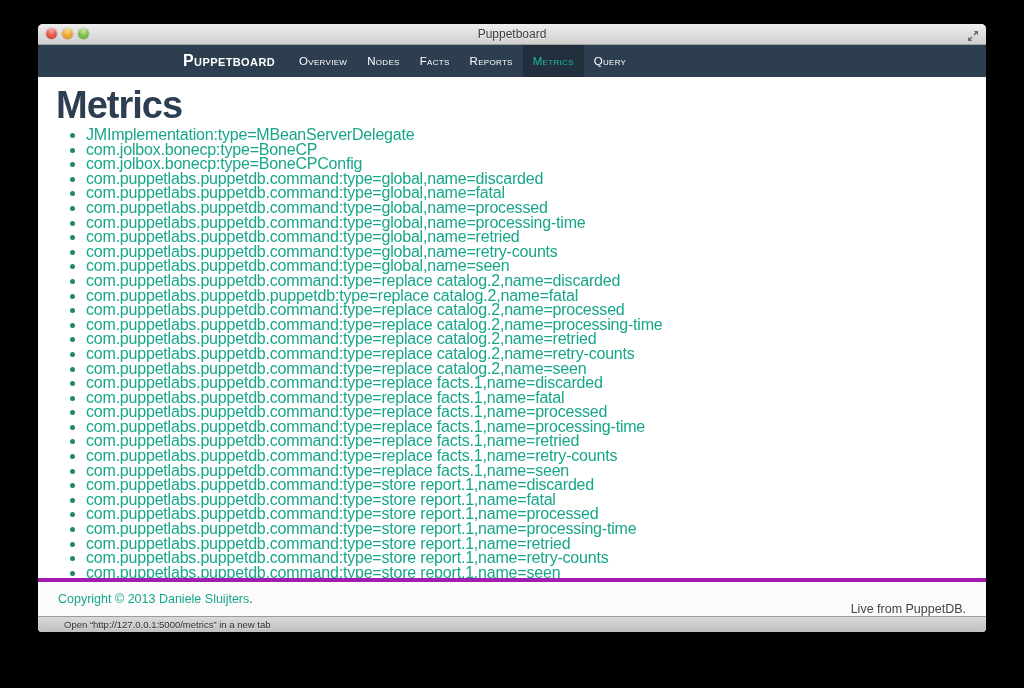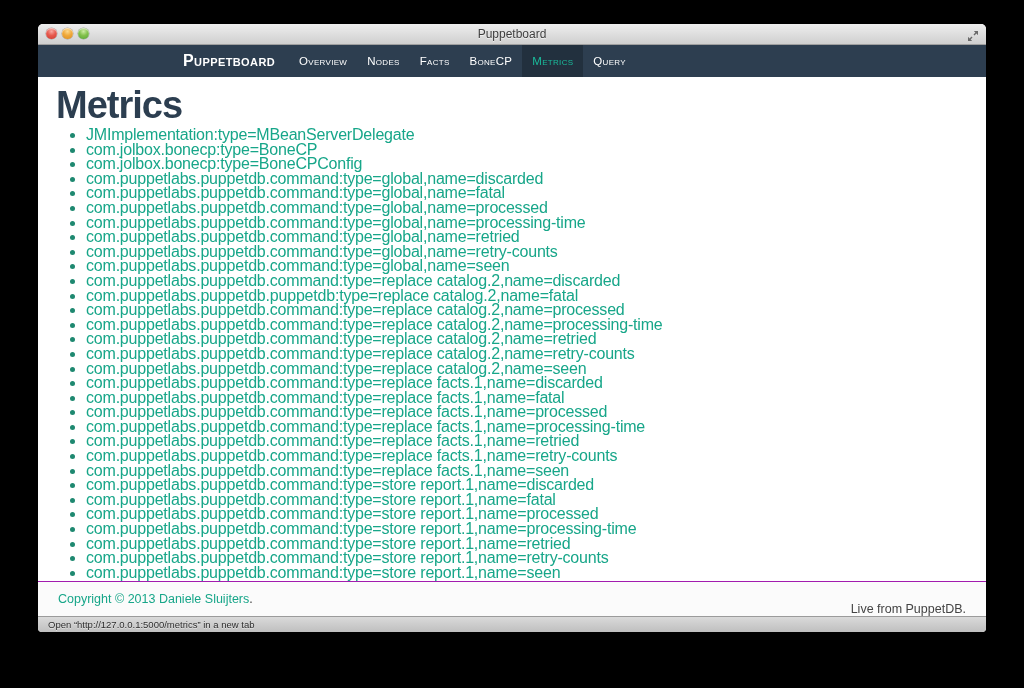--- a/index.html
+++ b/index.html
@@ -116,39 +116,39 @@
   ul.metrics li a {
     color: #17a689;
     text-decoration: none;
     cursor: pointer;
   }
   
   .footer {
     flex: 0 0 auto;
     height: 34px;
     background: #fbfbfb;
-    border-top: 1px solid #a21caf;
+    border-top: 4px solid #a21caf;
     display: flex;
     justify-content: space-between;
     align-items: center;
     padding: 0 20px;
     font-size: 12.5px;
   }
   .footer .copy-link { color: #17a689; text-decoration: none; cursor: pointer; }
   .footer .copy-suffix { color: #444; }
   .footer .live { color: #444; margin-top: 19px; }
   
   .statusbar {
     flex: 0 0 auto;
     height: 15px;
     background: linear-gradient(#dadada, #bfbfbf);
     border-top: 1px solid #9b9b9b;
     display: flex;
     align-items: center;
-    padding: 0 10px;
+    padding: 0 26px;
     font-size: 9.5px;
     color: #2e2e2e;
     text-shadow: 0 1px 0 rgba(255,255,255,0.5);
   }
 </style>
 </head>
 <body>
 
 <div class="window">
 
@@ -168,21 +168,21 @@
       </svg>
     </div>
   </div>
 
   <div class="navbar">
     <a class="brand">Puppetboard</a>
     <div class="nav-items">
         <a class="nav-item">Overview</a>
         <a class="nav-item">Nodes</a>
         <a class="nav-item">Facts</a>
-        <a class="nav-item">BoneCP</a>
+        <a class="nav-item">Reports</a>
         <a class="nav-item active">Metrics</a>
         <a class="nav-item">Query</a>
       </div>
   </div>
 
   <div class="content">
     <h1>Metrics</h1>
     <ul class="metrics">
         <li><a>JMImplementation:type=MBeanServerDelegate</a></li>
         <li><a>com.jolbox.bonecp:type=BoneCP</a></li>

